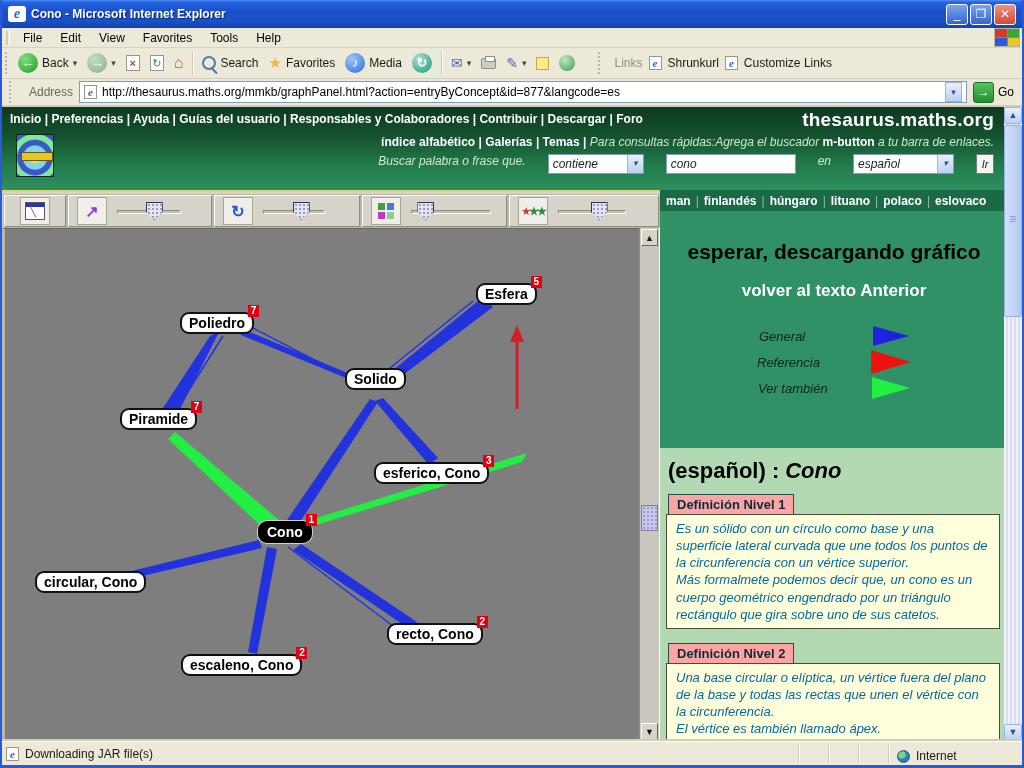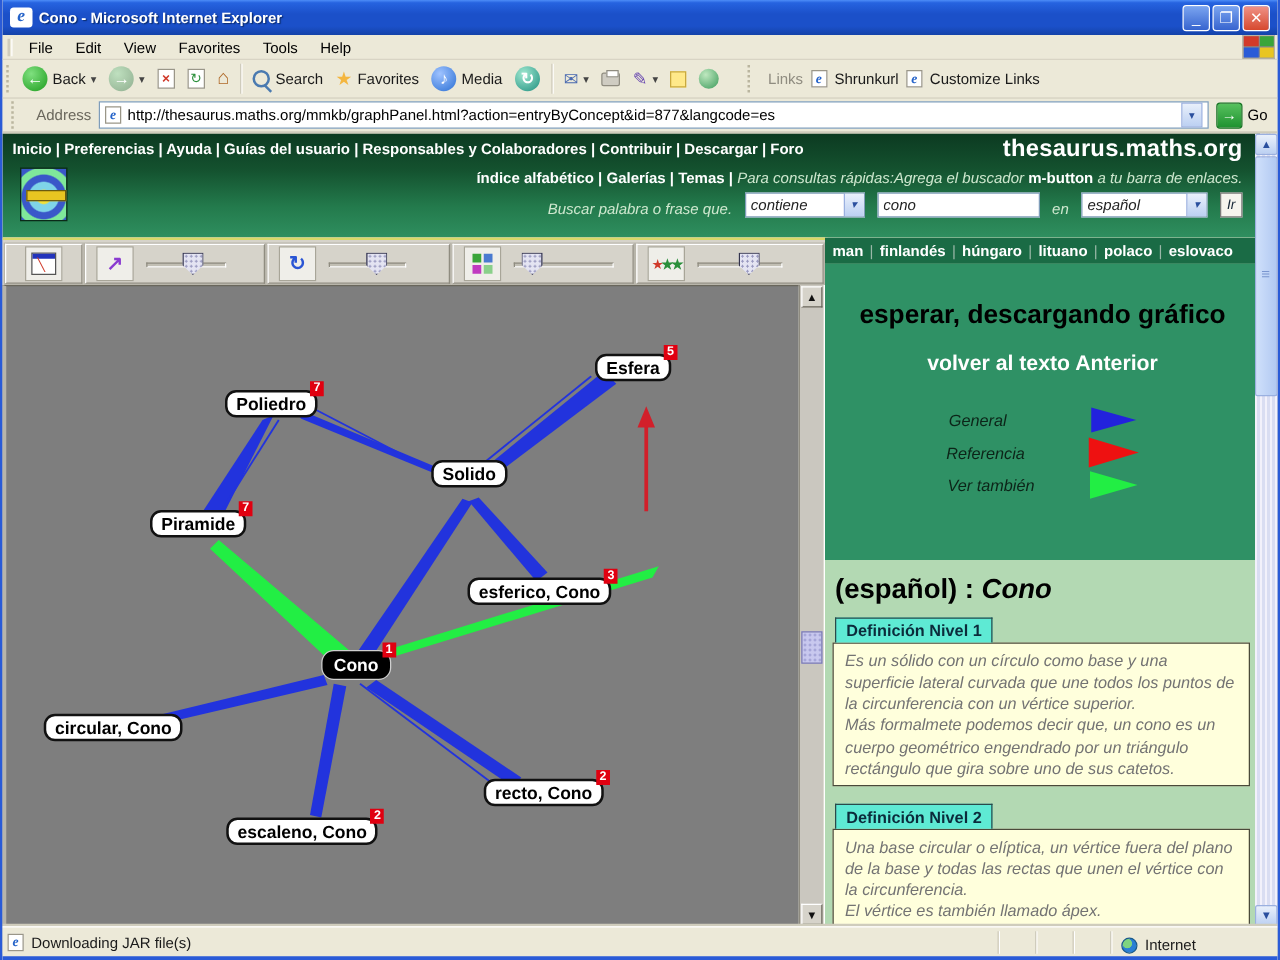--- a/index.html
+++ b/index.html
@@ -67,21 +67,21 @@
     color:#fff;font-size:12px;}
   .sh-row1{position:absolute;left:8px;top:5px;font-weight:bold;}
   .sh-row1 .li,.sh-row2 .li{cursor:pointer;}
   .brand{position:absolute;right:14px;top:2px;font-size:19px;font-weight:bold;letter-spacing:.2px;}
   .sitelogo{position:absolute;left:14px;top:27px;width:38px;height:43px;border:1px solid #0a2a18;
     background:
      radial-gradient(circle at 50% 55%,#f2e13a 0 18%,#7fd4e8 22% 40%,#3a58c9 44% 60%,#7fe89a 64% 80%,#3a58c9 84%);}
   .sitelogo:before{content:"";position:absolute;left:4px;top:17px;width:30px;height:7px;background:#e8c521;border:1px solid #6a5a10;}
   .sh-row2{position:absolute;right:14px;top:28px;font-weight:bold;white-space:nowrap;}
   .sh-ital{font-style:italic;color:#cfe8cf;font-weight:normal;}
-  .sh-row3{position:absolute;right:14px;top:47px;display:flex;align-items:flex-end;gap:10px;white-space:nowrap;}
+  .sh-row3{position:absolute;right:14px;top:47px;display:flex;align-items:flex-start;gap:22px;white-space:nowrap;}
   .xp-select{height:20px;background:#fff;border:1px solid #7f9db9;display:inline-flex;align-items:center;
     font-size:12px;font-style:italic;color:#222;padding-left:4px;}
   .xp-select .db{width:16px;height:18px;margin-left:auto;background:linear-gradient(180deg,#e9f0fb,#bcd0f2);
     border-left:1px solid #9ab0e0;text-align:center;font-size:9px;line-height:17px;color:#2a4f9e;}
   .search-input{width:130px;height:20px;background:#fff;border:1px solid #7f9db9;font-size:12px;
     font-style:italic;color:#222;padding:0 4px;font-family:"Liberation Sans",sans-serif;}
   .ir-btn{height:20px;min-width:18px;background:#f5f4ee;border:1px solid #7a7a7a;font-size:11px;
     font-style:italic;text-align:center;line-height:18px;color:#123;}
   
   .applet-toolbar{position:absolute;left:0;top:190px;width:660px;height:38px;background:#d6d3ca;
@@ -117,24 +117,24 @@
   .legend{margin-top:22px;}
   .legend-row{display:flex;align-items:center;justify-content:center;height:26px;}
   .legend-label{font-style:italic;font-size:13px;color:#0c2418;width:110px;text-align:left;margin-right:4px;}
   .tri{width:0;height:0;border-style:solid;border-width:10px 0 10px 36px;border-color:transparent;}
   .tri-blue{border-left-color:#2222dd;}
   .tri-red{border-left-color:#ee1111;border-width:12px 0 12px 40px;}
   .tri-green{border-left-color:#22ee44;border-width:11px 0 11px 38px;}
   .panel-body{padding:4px 8px 0 6px;}
   .term-heading{font-size:22px;font-weight:bold;color:#000;margin:6px 0 10px 2px;}
   .term-heading .term{font-style:italic;margin-left:6px;}
-  .def-tab{display:inline-block;background:#5eead4;border:1px solid #2a4a4a;border-bottom:none;
+  .def-tab{display:inline-block;background:#fca5a5;border:1px solid #2a4a4a;border-bottom:none;
     font-size:13px;font-weight:bold;color:#0b2b3b;padding:2px 8px;margin-left:2px;}
   .def-box{background:#ffffdc;border:1px solid #4a4a3a;padding:5px 9px;font-size:13px;
-    font-style:italic;color:#737373;line-height:1.32;white-space:pre-line;margin-bottom:14px;}
+    font-style:italic;color:#0369a1;line-height:1.32;white-space:pre-line;margin-bottom:14px;}
   
   .graphpanel{position:absolute;left:0;top:228px;width:637px;height:513px;background:#7e7e7e;
     border-left:3px solid #b8b5aa;border-top:1px solid #6a675c;}
   .gnode{position:absolute;background:#fff;border:2px solid #111;border-radius:9px;padding:1px 7px;
     font-size:14px;font-weight:bold;color:#000;white-space:nowrap;}
   .gnode.selected{background:#000;color:#fff;border-color:#000;box-shadow:0 0 0 1px #cfcfcf;}
   .badge{position:absolute;top:-9px;right:-7px;min-width:11px;height:12px;background:#e00010;color:#fff;
     font-size:10px;font-weight:bold;font-style:normal;line-height:12px;text-align:center;padding:0 1px;}
   
   .gscroll{position:absolute;left:637px;top:228px;width:20px;height:513px;background:#cac7bf;

